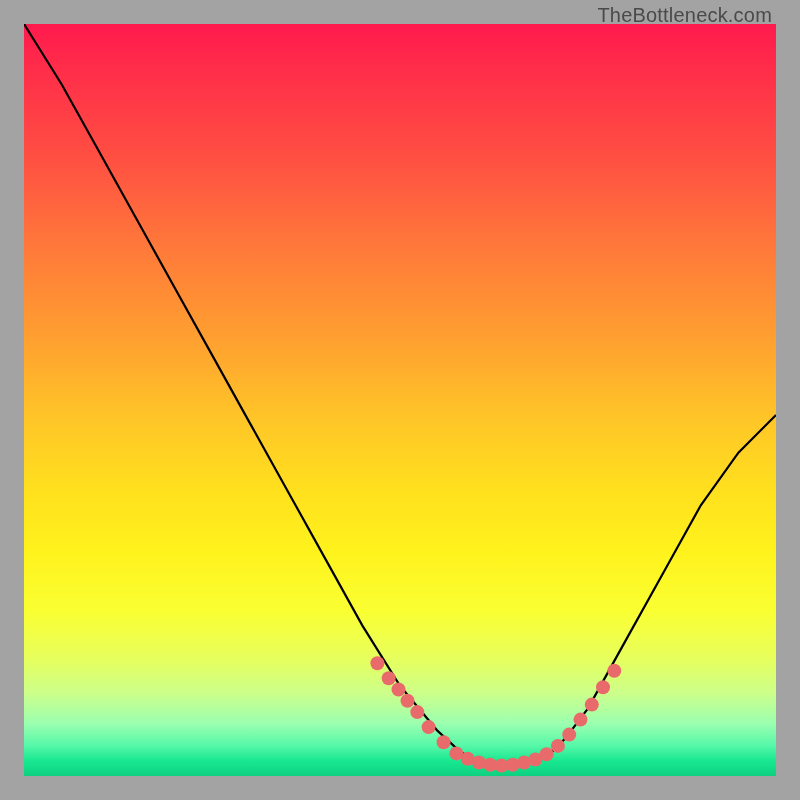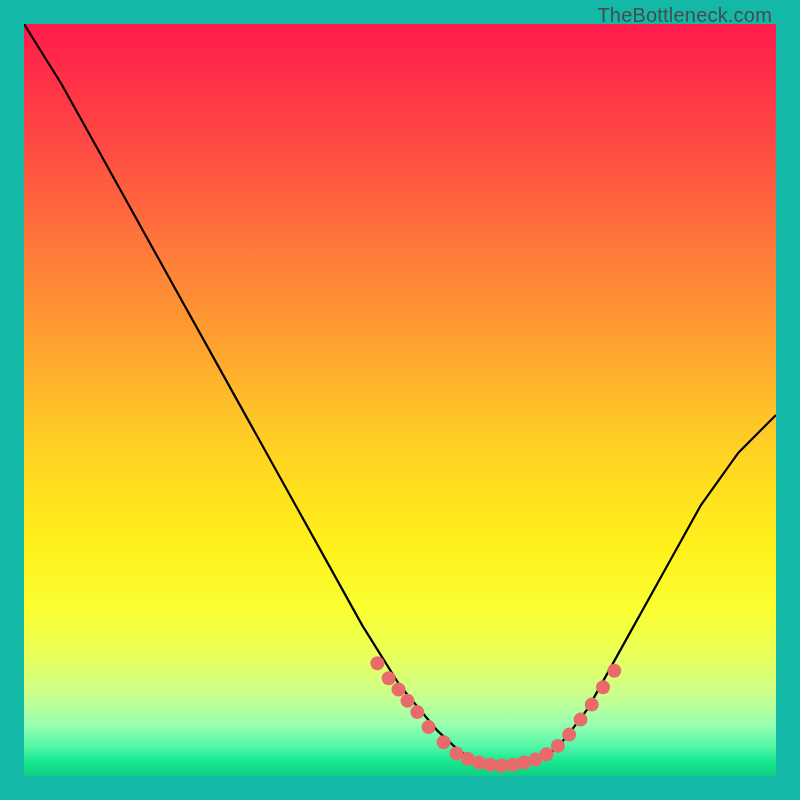--- a/index.html
+++ b/index.html
@@ -1,16 +1,16 @@
 <!DOCTYPE html>
 <html><head>
 <meta charset="utf-8">
 <style>
   body{margin:0;padding:0;background:#000;}
-  .stage{position:relative;width:800px;height:800px;background:#14b8a6;overflow:hidden;}
+  .stage{position:relative;width:800px;height:800px;background:#a3a3a3;overflow:hidden;}
   .plot{position:absolute;left:24px;top:24px;width:752px;height:752px;}
   .gradient{position:absolute;left:0;top:0;width:100%;height:100%;
     background:linear-gradient(to bottom,
       #ff1a4d 0%,
       #ff2a4a 5%,
       #ff5042 18%,
       #ff7a3a 30%,
       #ffa030 42%,
       #ffc428 52%,
       #ffe01e 62%,

